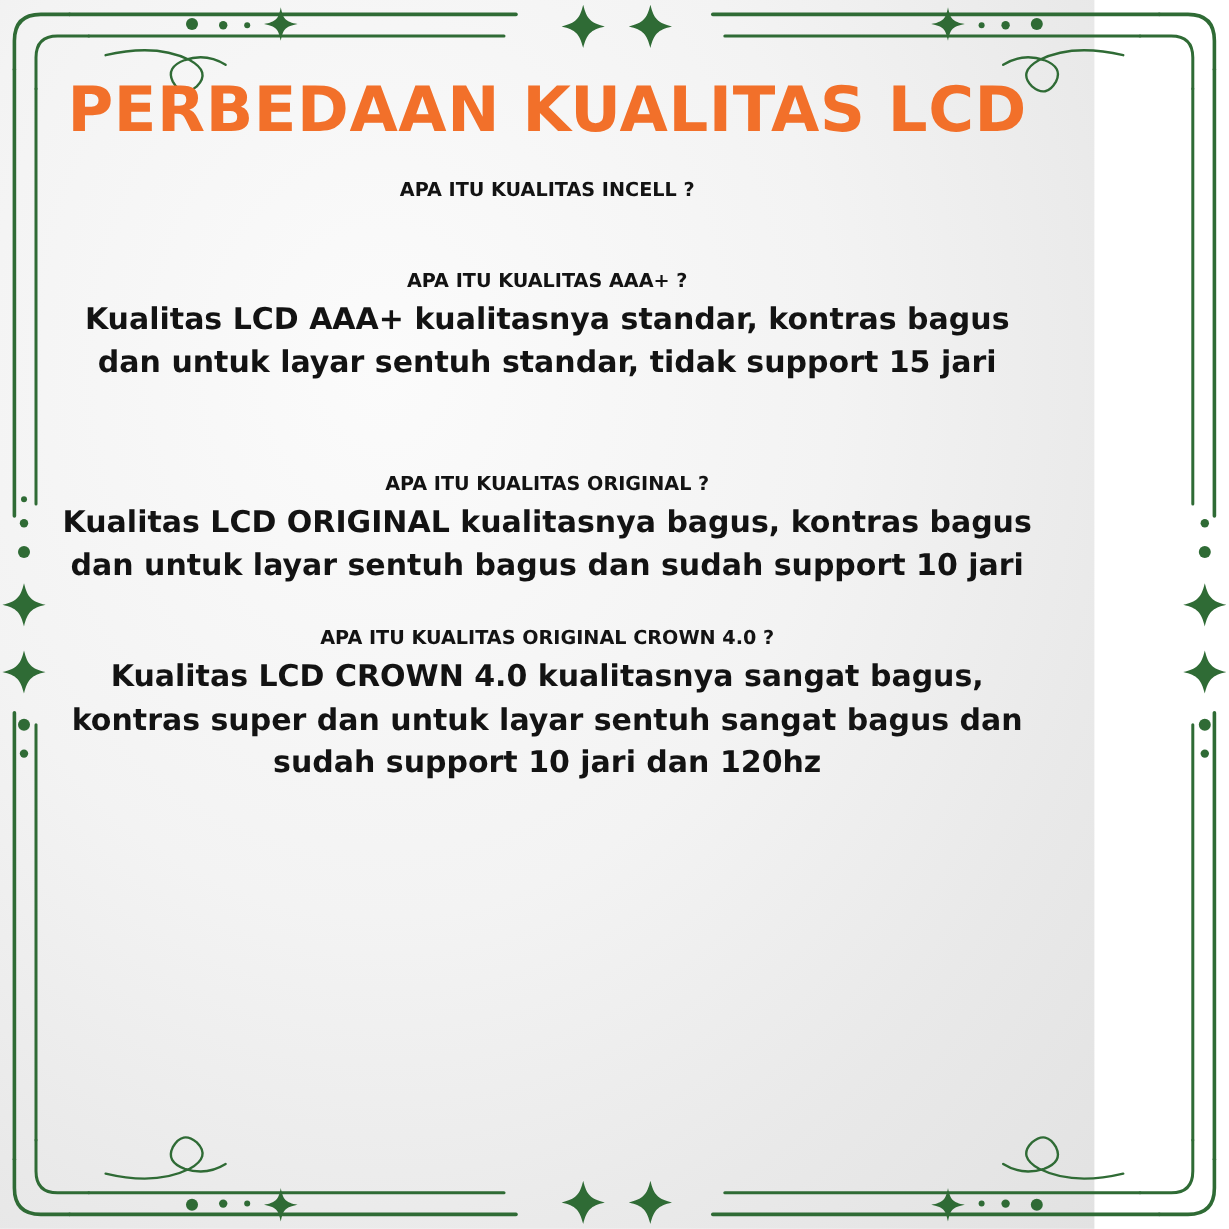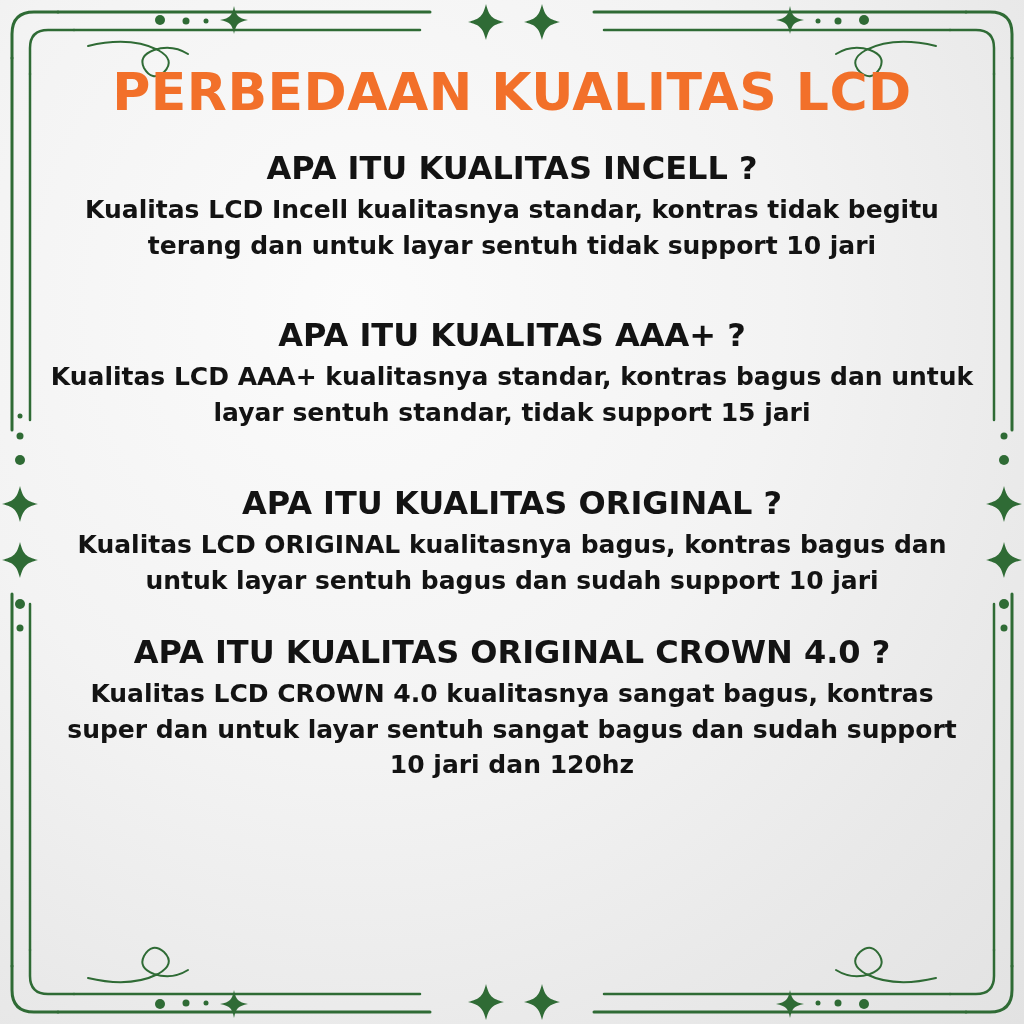--- a/index.html
+++ b/index.html
@@ -9,21 +9,21 @@
   body {
     width: 1024px;
     height: 1024px;
     background: #ffffff;
     font-family: "DejaVu Sans", sans-serif;
     overflow: hidden;
   }
 
   .poster {
     position: relative;
-    width: 1024px;
+    width: 912px;
     height: 1024px;
     box-sizing: border-box;
     background:
       radial-gradient(ellipse at 35% 30%, #fbfbfb 0%, #f3f3f3 45%, #e9e9e9 75%, #e2e2e2 100%);
   }
 
   
   .frame-svg {
     position: absolute;
     left: 0;
@@ -67,39 +67,39 @@
   .section {
     width: 100%;
     text-align: center;
     margin-bottom: 34px;
   }
   .section:last-child { margin-bottom: 0; }
 
   .section-heading {
     font-family: "DejaVu Sans", sans-serif;
     font-weight: bold;
-    font-size: 32px;
+    font-size: 16px;
     color: #131313;
     line-height: 1.25;
     margin-bottom: 4px;
   }
 
   .section-body {
     font-family: "DejaVu Sans", sans-serif;
     font-weight: bold;
     font-size: 25px;
     color: #131313;
     line-height: 1.42;
     max-width: 930px;
     margin: 0 auto;
   }
 
   .sec-incell { margin-top: 16px; }
   .sec-aaa    { margin-top: 18px; }
-  .sec-ori    { margin-top: 19px; }
+  .sec-ori    { margin-top: 40px; }
   .sec-crown  { }
 </style>
 </head>
 <body>
 
 <div class="poster">
 
   <svg class="frame-svg" viewBox="0 0 1024 1024">
     <g stroke="#2f6b35" fill="none" stroke-width="3" stroke-linecap="round">
 
@@ -180,21 +180,20 @@
   </svg>
 
   <div class="content">
 
     <div class="poster-title">PERBEDAAN KUALITAS LCD</div>
 
     <div class="sections">
 
       <div class="section sec-incell">
         <div class="section-heading">APA ITU KUALITAS INCELL ?</div>
-        <div class="section-body">Kualitas LCD Incell kualitasnya standar, kontras tidak begitu terang dan untuk layar sentuh tidak support 10 jari</div>
       </div>
 
       <div class="section sec-aaa">
         <div class="section-heading">APA ITU KUALITAS AAA+ ?</div>
         <div class="section-body">Kualitas LCD AAA+ kualitasnya standar, kontras bagus dan untuk layar sentuh standar, tidak support 15 jari</div>
       </div>
 
       <div class="section sec-ori">
         <div class="section-heading">APA ITU KUALITAS ORIGINAL ?</div>
         <div class="section-body">Kualitas LCD ORIGINAL kualitasnya bagus, kontras bagus dan untuk layar sentuh bagus dan sudah support 10 jari</div>

